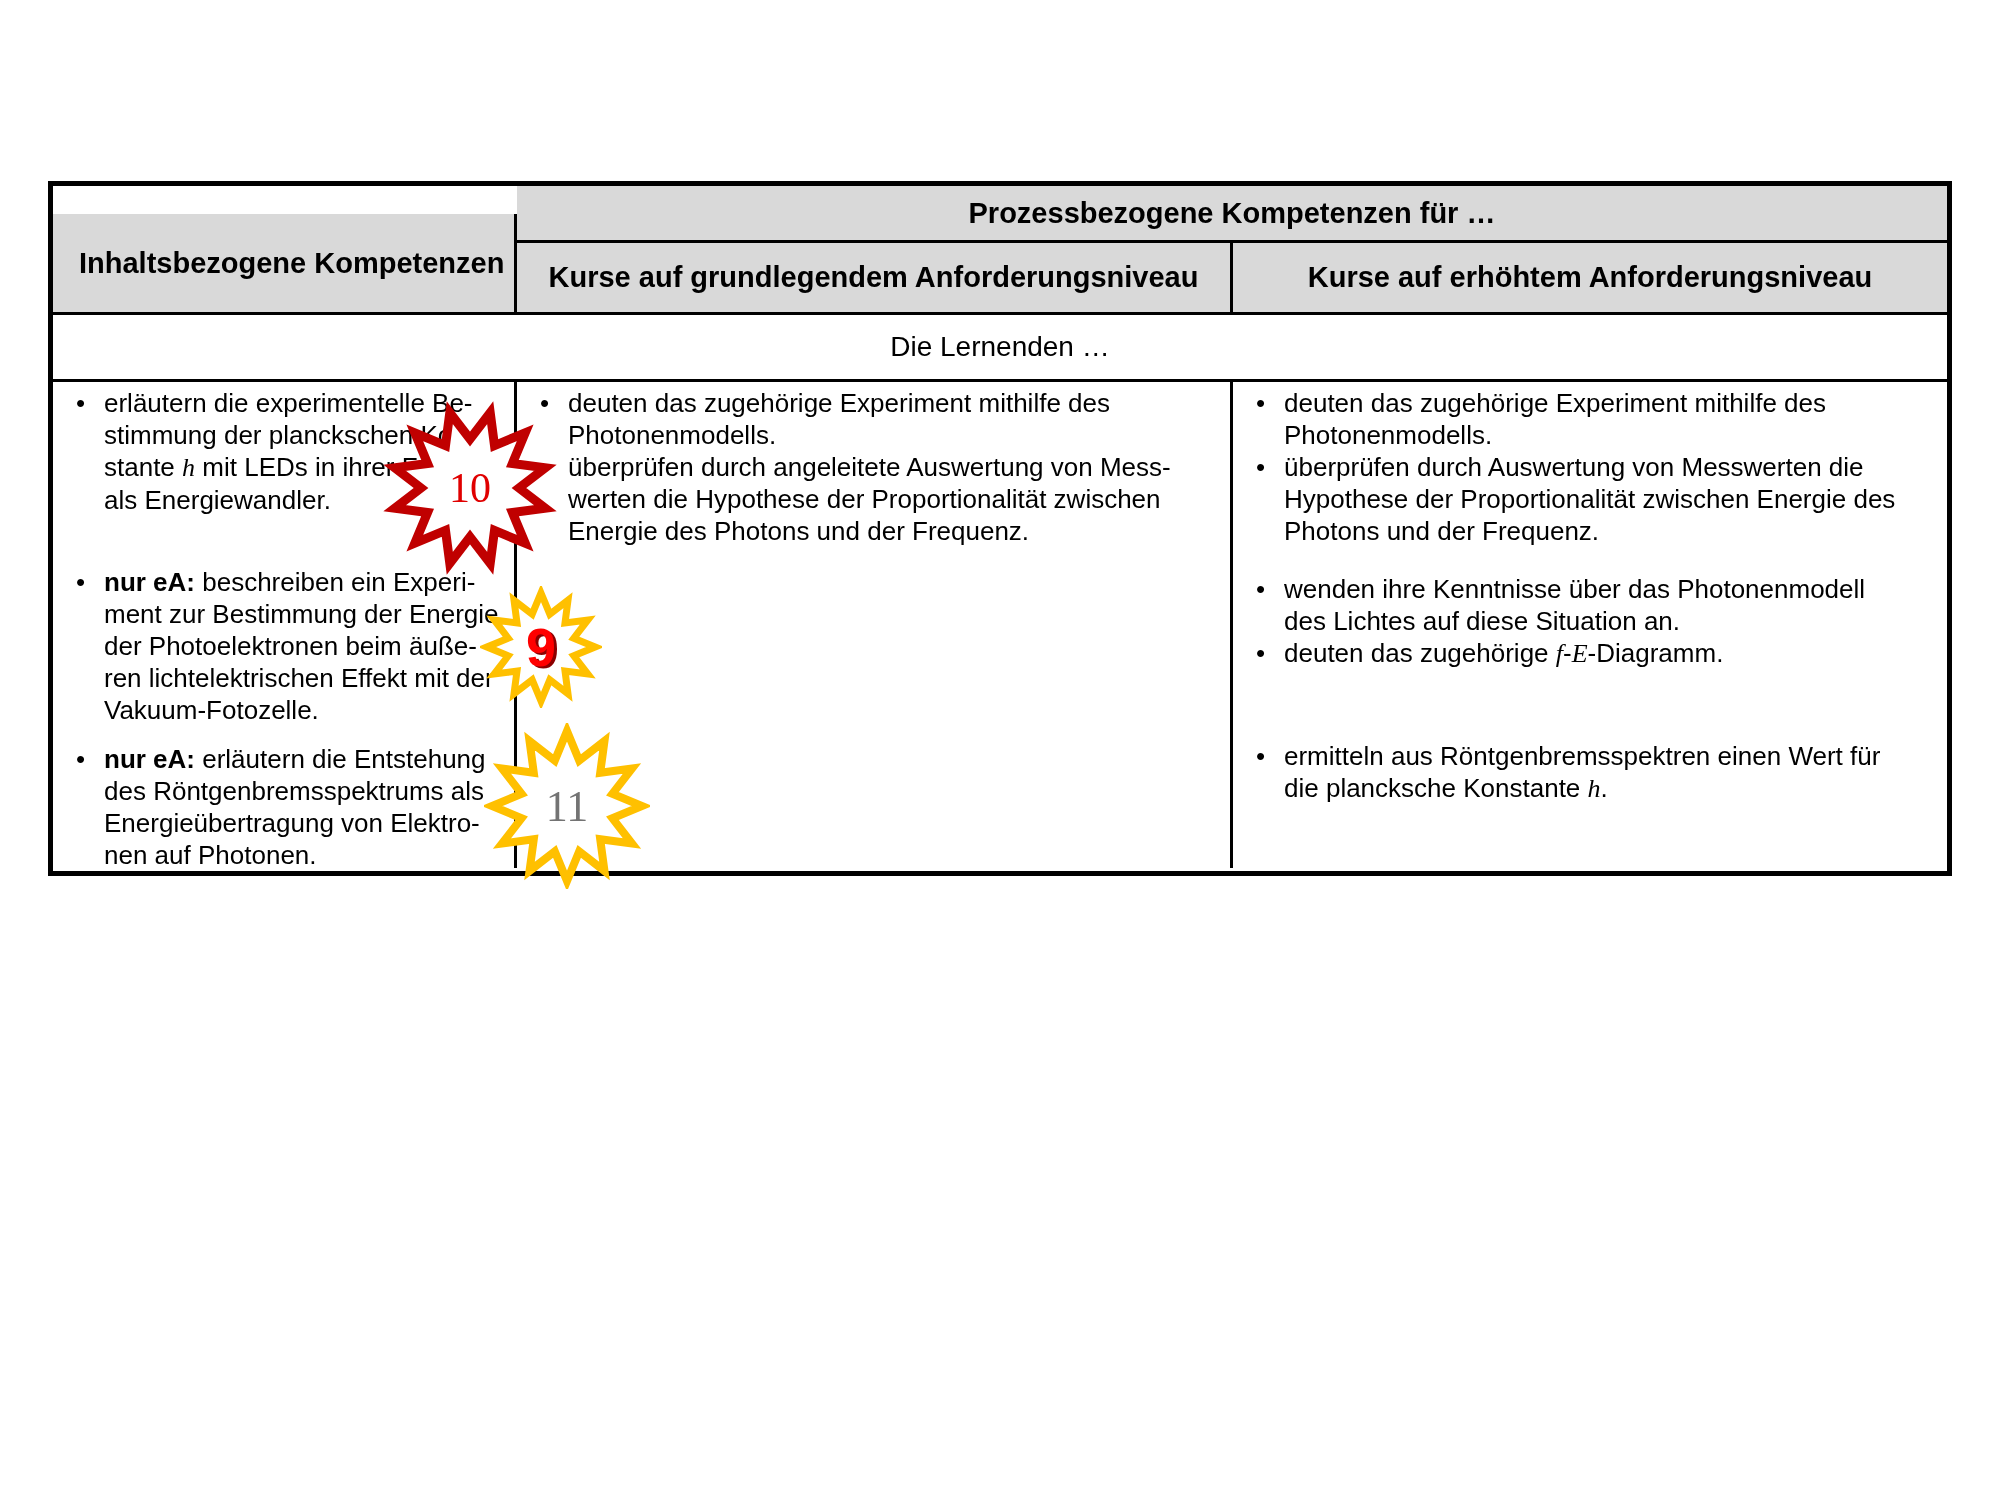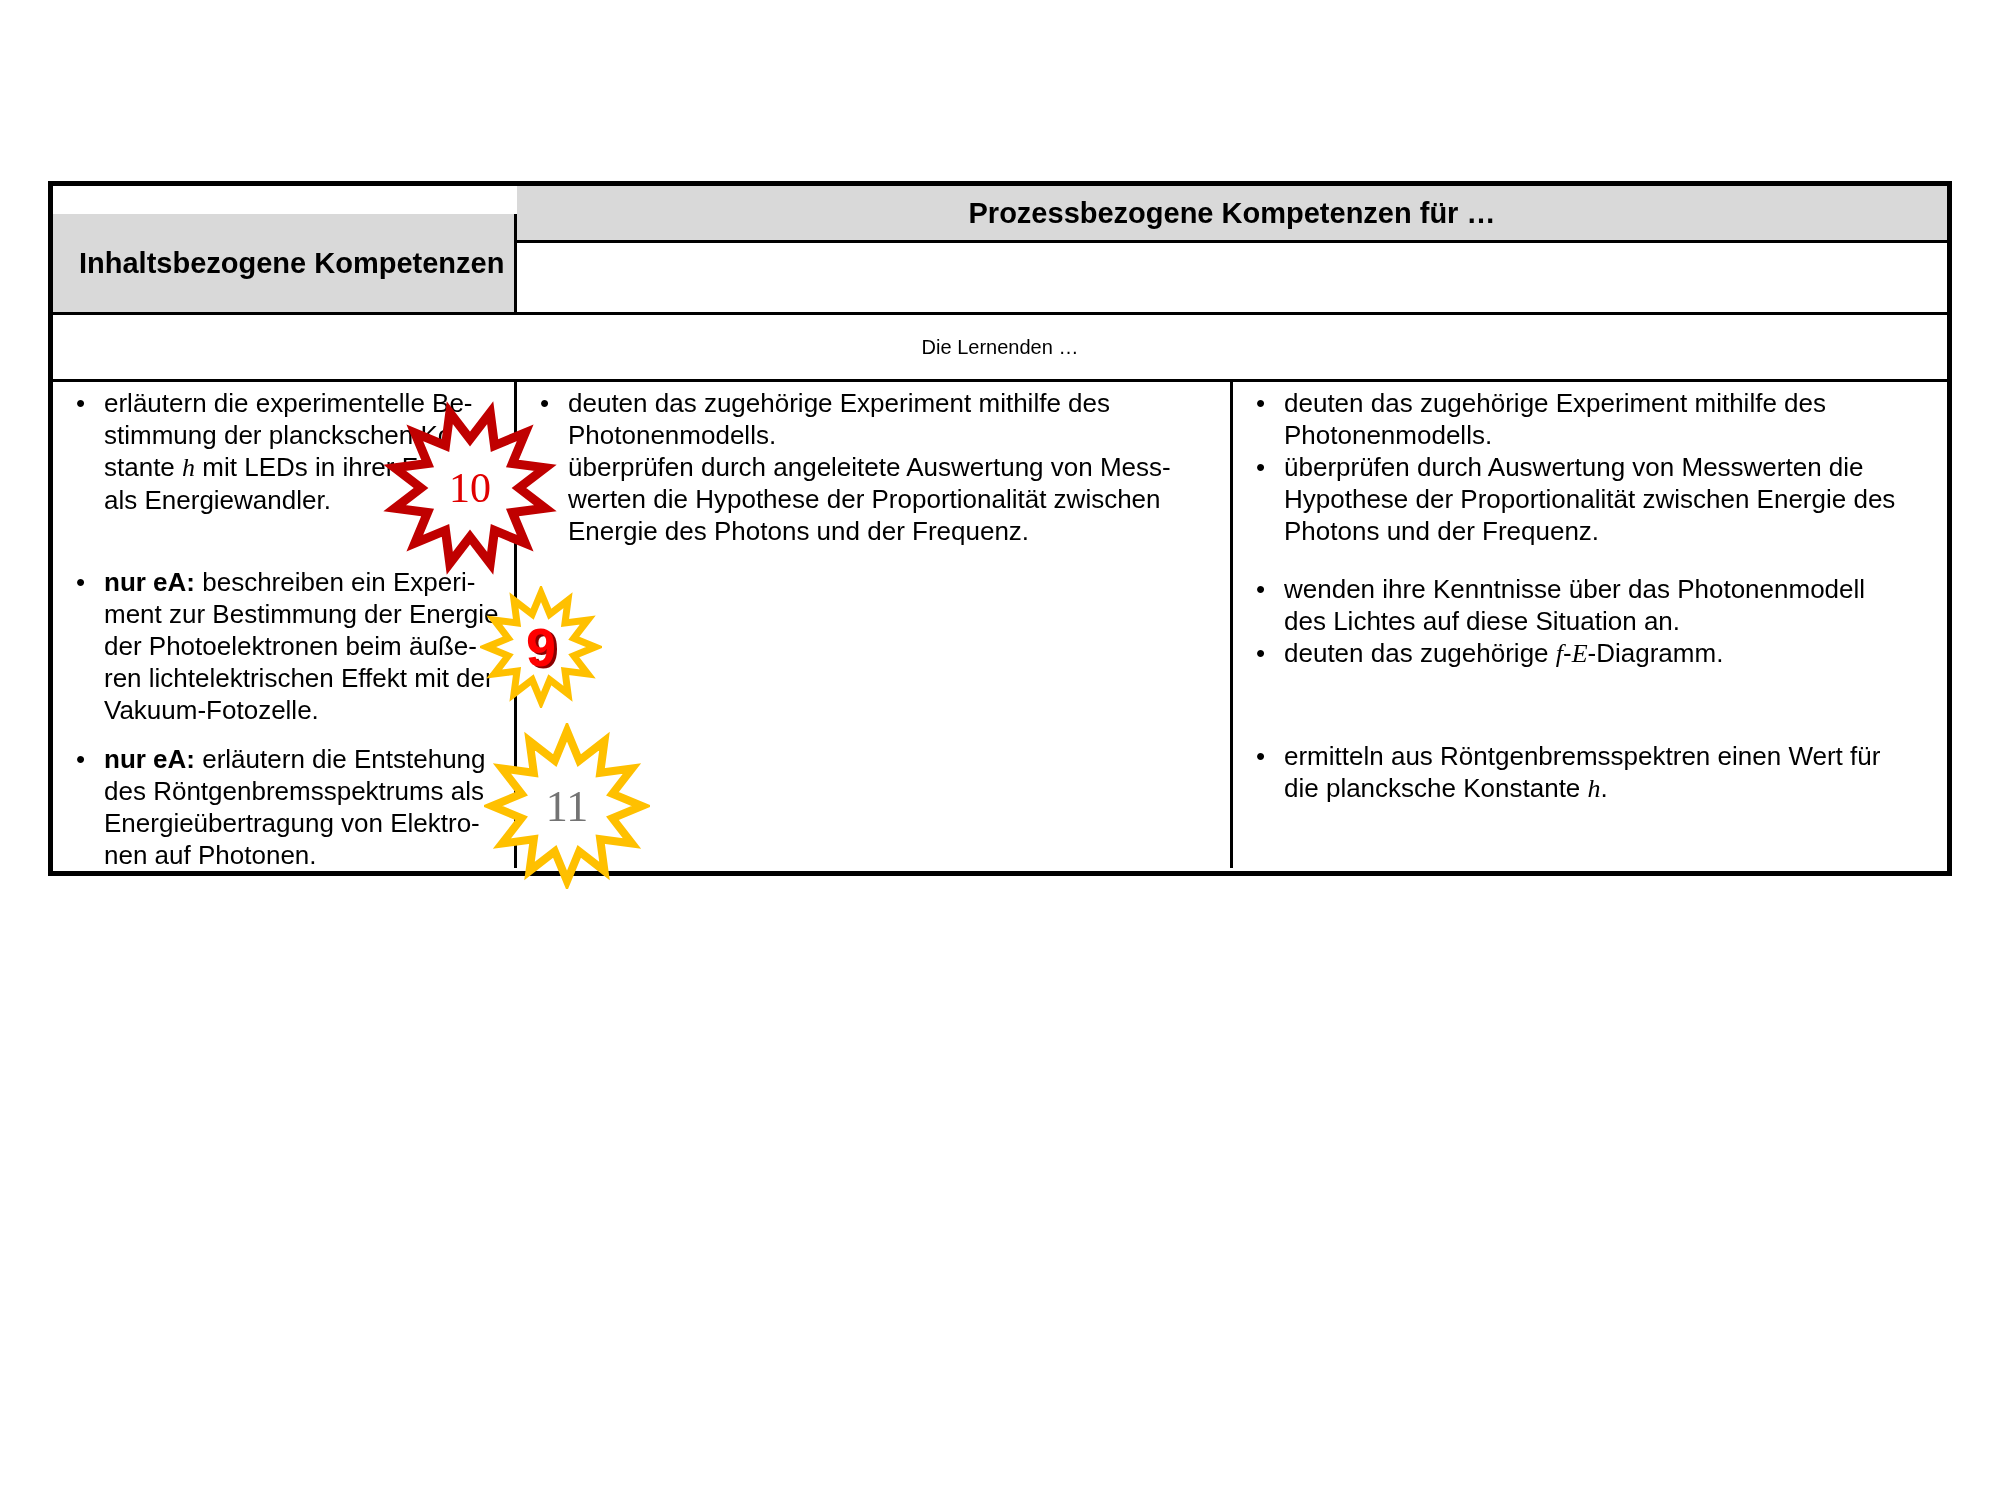--- a/index.html
+++ b/index.html
@@ -41,21 +41,21 @@
     display:flex;align-items:center;justify-content:center;
     font-weight:bold;font-size:29px;box-sizing:border-box;
   }
   .hdr-sub .c2{width:716px;flex:0 0 716px;border-right:3px solid var(--border,#000);}
   .hdr-sub .c3{flex:1;}
   .intro{
     height:70px;box-sizing:border-box;
     border-top:3px solid var(--border,#000);
     border-bottom:3px solid var(--border,#000);
     display:flex;align-items:center;justify-content:center;
-    font-size:20px;background:#fff;
+    font-size:28px;background:#fff;
   }
   .bodyrow{display:flex;height:486px;}
   .bodyrow .bc{box-sizing:border-box;overflow:hidden;padding-left:8px;}
   .bodyrow .bc1{width:464px;flex:0 0 464px;border-right:3px solid var(--border,#000);}
   .bodyrow .bc2{width:716px;flex:0 0 716px;border-right:3px solid var(--border,#000);}
   .bodyrow .bc3{flex:1;}
   ul.bullets{
     list-style:none;margin:0;padding:5px 4px 0 9px;
   }
   ul.bullets li{
@@ -82,20 +82,24 @@
   .badge-num.sans{font-family:"Liberation Sans",sans-serif;font-weight:bold;}
 </style>
 </head>
 <body style="--header-bg: #D9D9D9; --border: #000000;">
 
 <div class="tbl">
   <div class="hdr">
     <div class="hdr-left">Inhaltsbezogene Kompetenzen</div>
     <div class="hdr-right">
       <div class="hdr-top">Prozessbezogene Kompetenzen für …</div>
+      <div class="hdr-sub">
+        <div class="sc c2">Kurse auf grundlegendem Anforderungsniveau</div>
+        <div class="sc c3">Kurse auf erhöhtem Anforderungsniveau</div>
+      </div>
     </div>
   </div>
 
   <div class="intro">Die Lernenden …</div>
 
   <div class="bodyrow">
     <div class="bc bc1">
       <ul class="bullets">
           <li><span>erläutern die experimentelle Be-
 stimmung der planckschen Kon-

